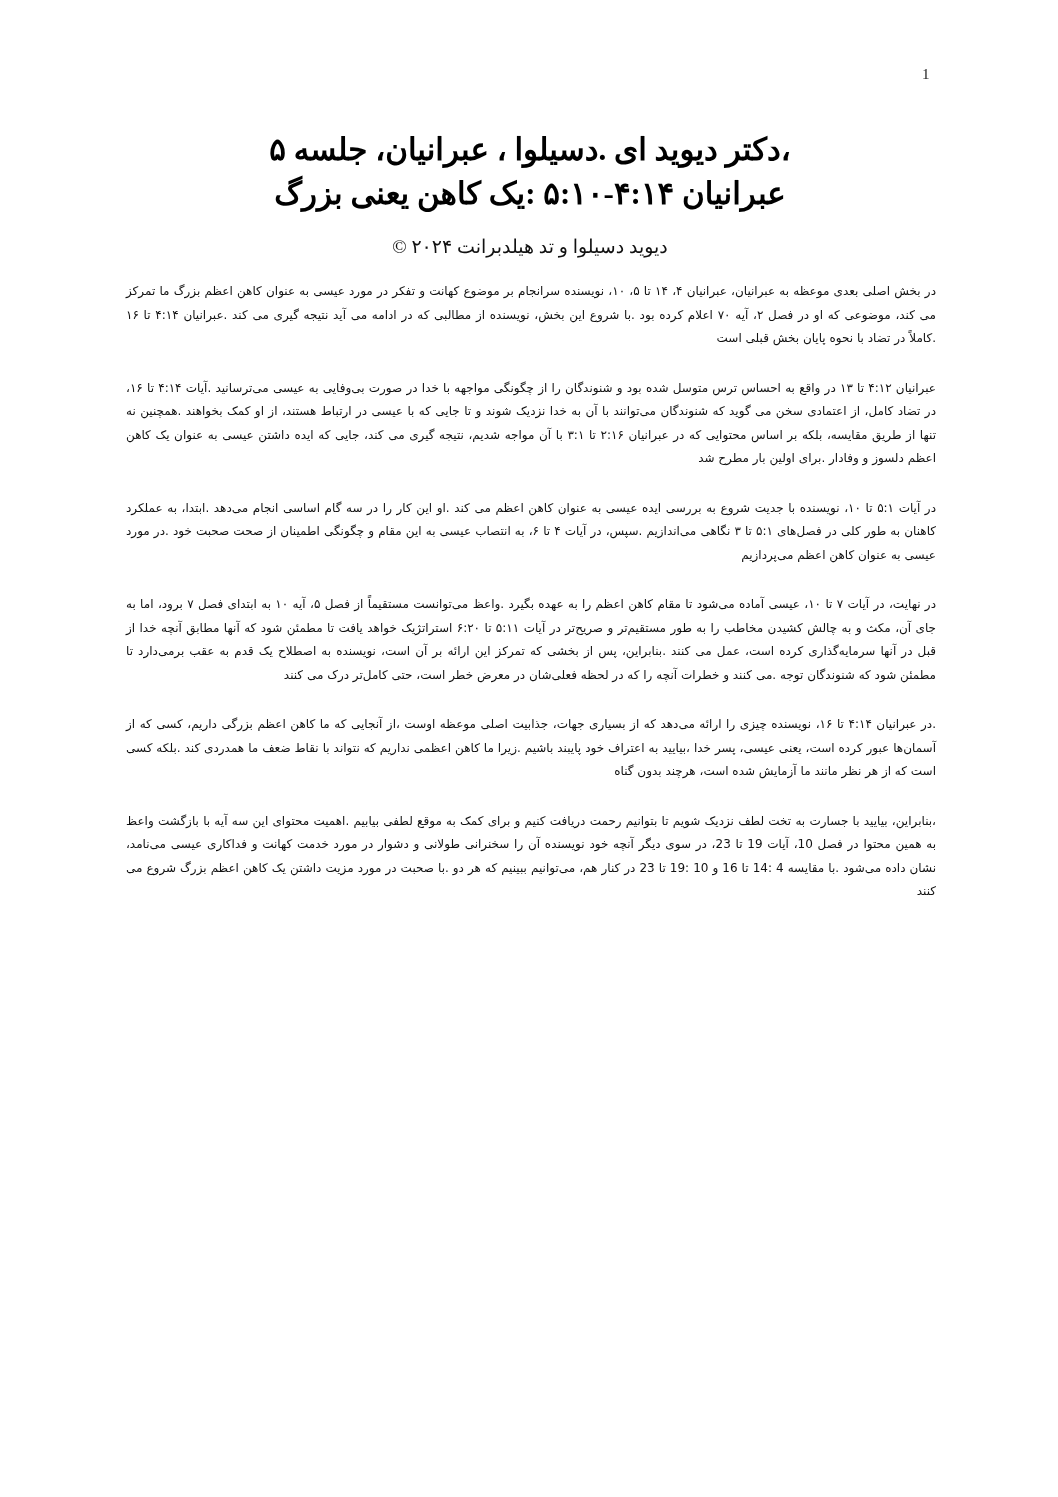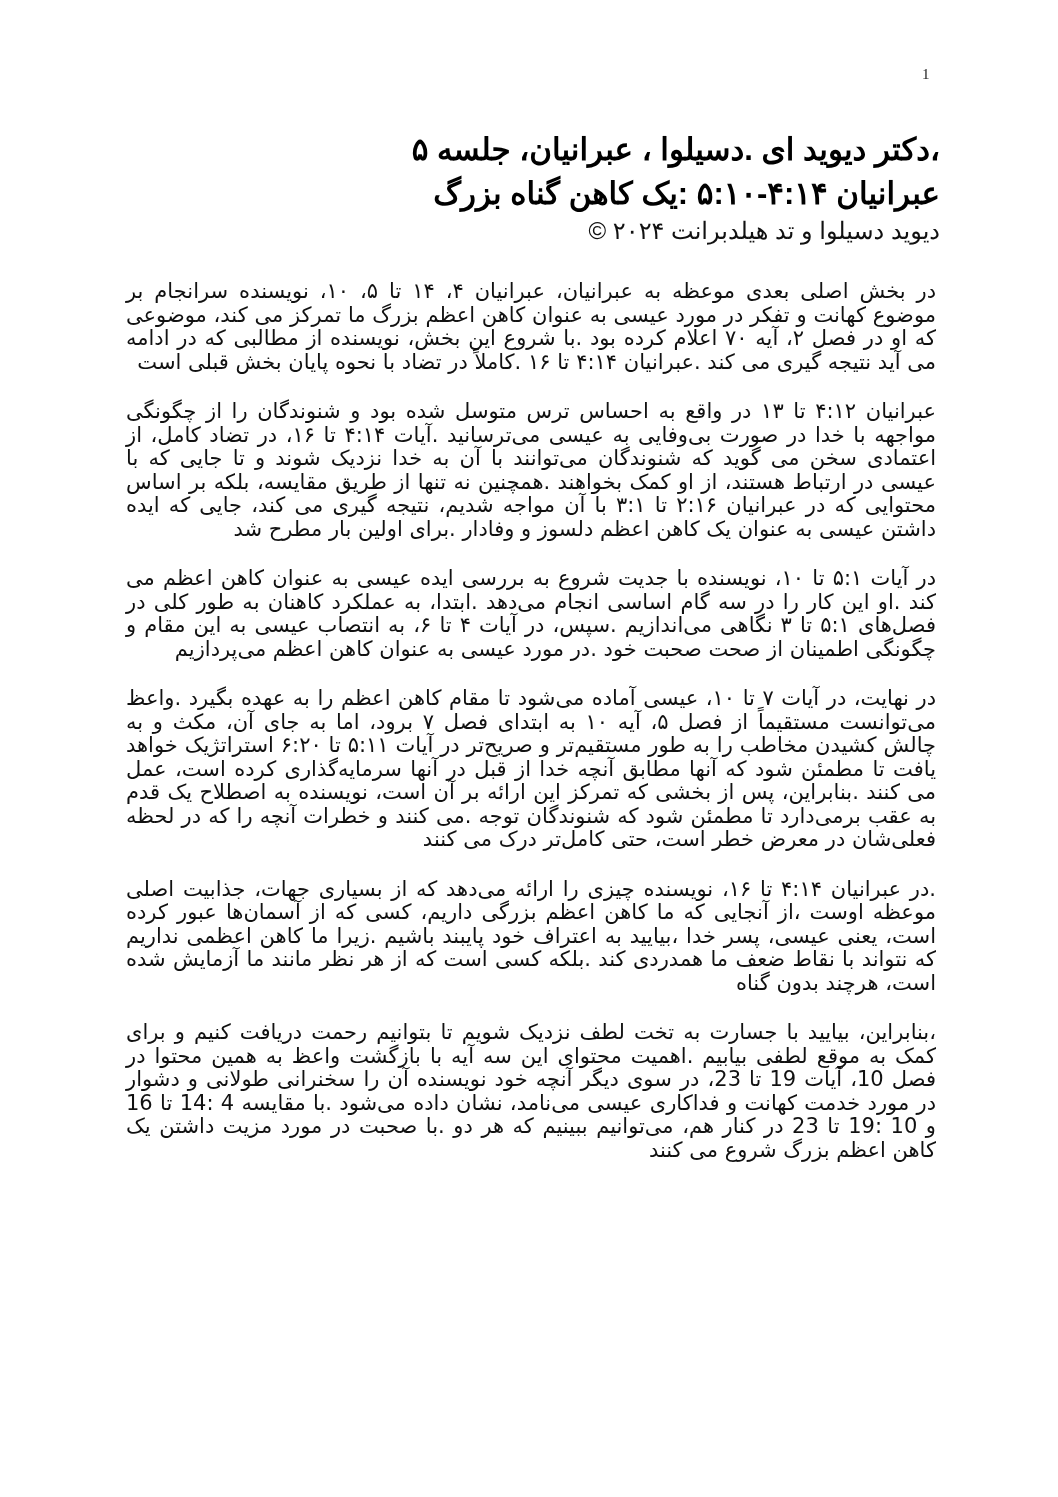--- a/index.html
+++ b/index.html
@@ -20,61 +20,62 @@
       top: 66px;
       font-family: "Liberation Serif", serif;
       font-size: 15px;
       color: #222222;
     }
     .title-block {
       position: absolute;
       left: 120px;
       width: 820px;
       top: 128px;
+      text-align: center;
       direction: rtl;
-      font-family: Liberation Sans, sans-serif;
+      font-family: Liberation Serif, serif;
     }
     .title-line {
       font-weight: bold;
       font-size: 31px;
       line-height: 44px;
       color: #000000;
     }
     .subtitle {
-      font-size: 24px;
+      font-size: 19px;
       line-height: 30px;
-      margin-top: 0;
+      margin-top: 16px;
       color: #111111;
     }
     .body-text {
       position: absolute;
       left: 126px;
       width: 810px;
       top: 280px;
       direction: rtl;
       text-align: right;
       font-family: "DejaVu Sans", sans-serif;
-      font-size: 21px;
+      font-size: 12px;
       line-height: 23.5px;
       color: #111111;
     }
     .para {
       margin: 0 0 26px 0;
       text-align: justify;
       text-align-last: right;
     }
   </style>
 </head>
 <body>
 
 <div class="page-number">1</div>
 
 <div class="title-block">
   <div class="title-line">،دکتر دیوید ای .دسیلوا ، عبرانیان، جلسه ۵</div>
-  <div class="title-line">عبرانیان ۴:۱۴-۵:۱۰ :یک کاهن گناه بزرگ</div>
+  <div class="title-line">عبرانیان ۴:۱۴-۵:۱۰ :یک کاهن یعنی بزرگ</div>
   <div class="subtitle">دیوید دسیلوا و تد هیلدبرانت ۲۰۲۴ ©</div>
 </div>
 
 <div class="body-text">
   <p class="para">در بخش اصلی بعدی موعظه به عبرانیان، عبرانیان ۴، ۱۴ تا ۵، ۱۰، نویسنده سرانجام بر موضوع کهانت و تفکر در مورد عیسی به عنوان کاهن اعظم بزرگ ما تمرکز می کند، موضوعی که او در فصل ۲، آیه ۷۰ اعلام کرده بود .با شروع این بخش، نویسنده از مطالبی که در ادامه می آید نتیجه گیری می کند .عبرانیان ۴:۱۴ تا ۱۶ .کاملاً در تضاد با نحوه پایان بخش قبلی است</p>
   <p class="para">عبرانیان ۴:۱۲ تا ۱۳ در واقع به احساس ترس متوسل شده بود و شنوندگان را از چگونگی مواجهه با خدا در صورت بی‌وفایی به عیسی می‌ترسانید .آیات ۴:۱۴ تا ۱۶، در تضاد کامل، از اعتمادی سخن می گوید که شنوندگان می‌توانند با آن به خدا نزدیک شوند و تا جایی که با عیسی در ارتباط هستند، از او کمک بخواهند .همچنین نه تنها از طریق مقایسه، بلکه بر اساس محتوایی که در عبرانیان ۲:۱۶ تا ۳:۱ با آن مواجه شدیم، نتیجه گیری می کند، جایی که ایده داشتن عیسی به عنوان یک کاهن اعظم دلسوز و وفادار .برای اولین بار مطرح شد</p>
   <p class="para">در آیات ۵:۱ تا ۱۰، نویسنده با جدیت شروع به بررسی ایده عیسی به عنوان کاهن اعظم می کند .او این کار را در سه گام اساسی انجام می‌دهد .ابتدا، به عملکرد کاهنان به طور کلی در فصل‌های ۵:۱ تا ۳ نگاهی می‌اندازیم .سپس، در آیات ۴ تا ۶، به انتصاب عیسی به این مقام و چگونگی اطمینان از صحت صحبت خود .در مورد عیسی به عنوان کاهن اعظم می‌پردازیم</p>
   <p class="para">در نهایت، در آیات ۷ تا ۱۰، عیسی آماده می‌شود تا مقام کاهن اعظم را به عهده بگیرد .واعظ می‌توانست مستقیماً از فصل ۵، آیه ۱۰ به ابتدای فصل ۷ برود، اما به جای آن، مکث و به چالش کشیدن مخاطب را به طور مستقیم‌تر و صریح‌تر در آیات ۵:۱۱ تا ۶:۲۰ استراتژیک خواهد یافت تا مطمئن شود که آنها مطابق آنچه خدا از قبل در آنها سرمایه‌گذاری کرده است، عمل می کنند .بنابراین، پس از بخشی که تمرکز این ارائه بر آن است، نویسنده به اصطلاح یک قدم به عقب برمی‌دارد تا مطمئن شود که شنوندگان توجه .می کنند و خطرات آنچه را که در لحظه فعلی‌شان در معرض خطر است، حتی کامل‌تر درک می کنند</p>
   <p class="para">.در عبرانیان ۴:۱۴ تا ۱۶، نویسنده چیزی را ارائه می‌دهد که از بسیاری جهات، جذابیت اصلی موعظه اوست ،از آنجایی که ما کاهن اعظم بزرگی داریم، کسی که از آسمان‌ها عبور کرده است، یعنی عیسی، پسر خدا ،بیایید به اعتراف خود پایبند باشیم .زیرا ما کاهن اعظمی نداریم که نتواند با نقاط ضعف ما همدردی کند .بلکه کسی است که از هر نظر مانند ما آزمایش شده است، هرچند بدون گناه</p>
   <p class="para">،بنابراین، بیایید با جسارت به تخت لطف نزدیک شویم تا بتوانیم رحمت دریافت کنیم و برای کمک به موقع لطفی بیابیم .اهمیت محتوای این سه آیه با بازگشت واعظ به همین محتوا در فصل 10، آیات 19 تا 23، در سوی دیگر آنچه خود نویسنده آن را سخنرانی طولانی و دشوار در مورد خدمت کهانت و فداکاری عیسی می‌نامد، نشان داده می‌شود .با مقایسه 4 :14 تا 16 و 10 :19 تا 23 در کنار هم، می‌توانیم ببینیم که هر دو .با صحبت در مورد مزیت داشتن یک کاهن اعظم بزرگ شروع می کنند</p>

